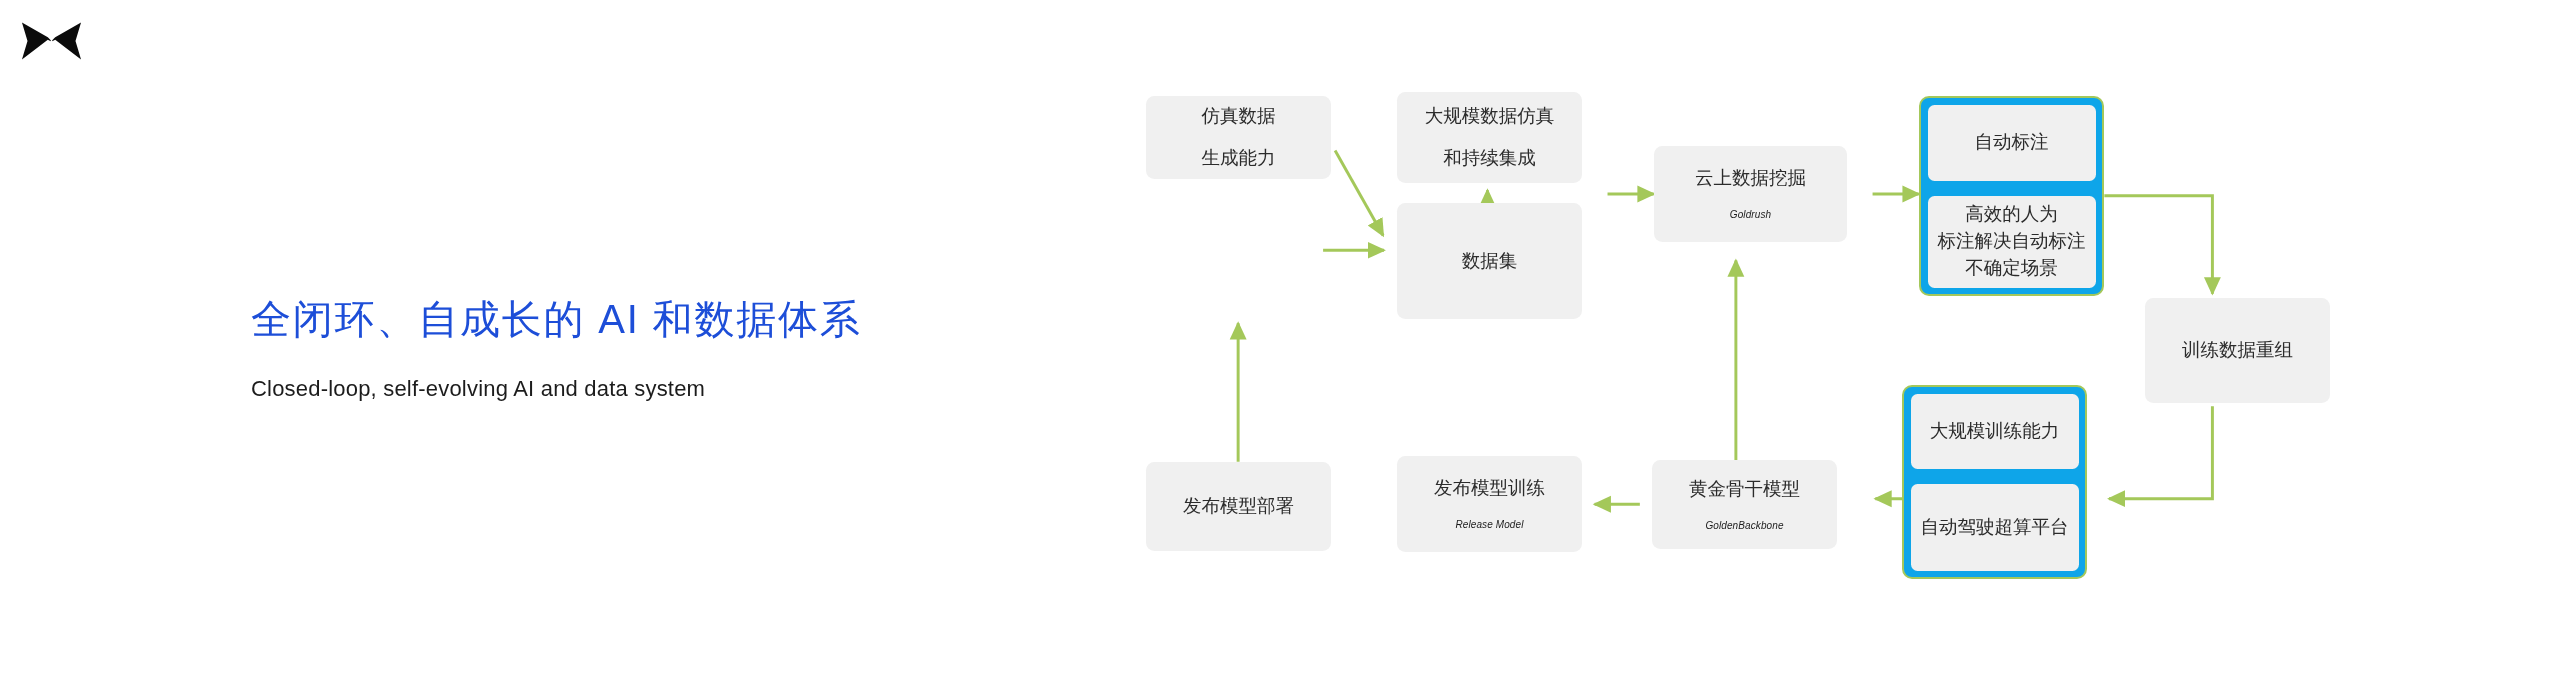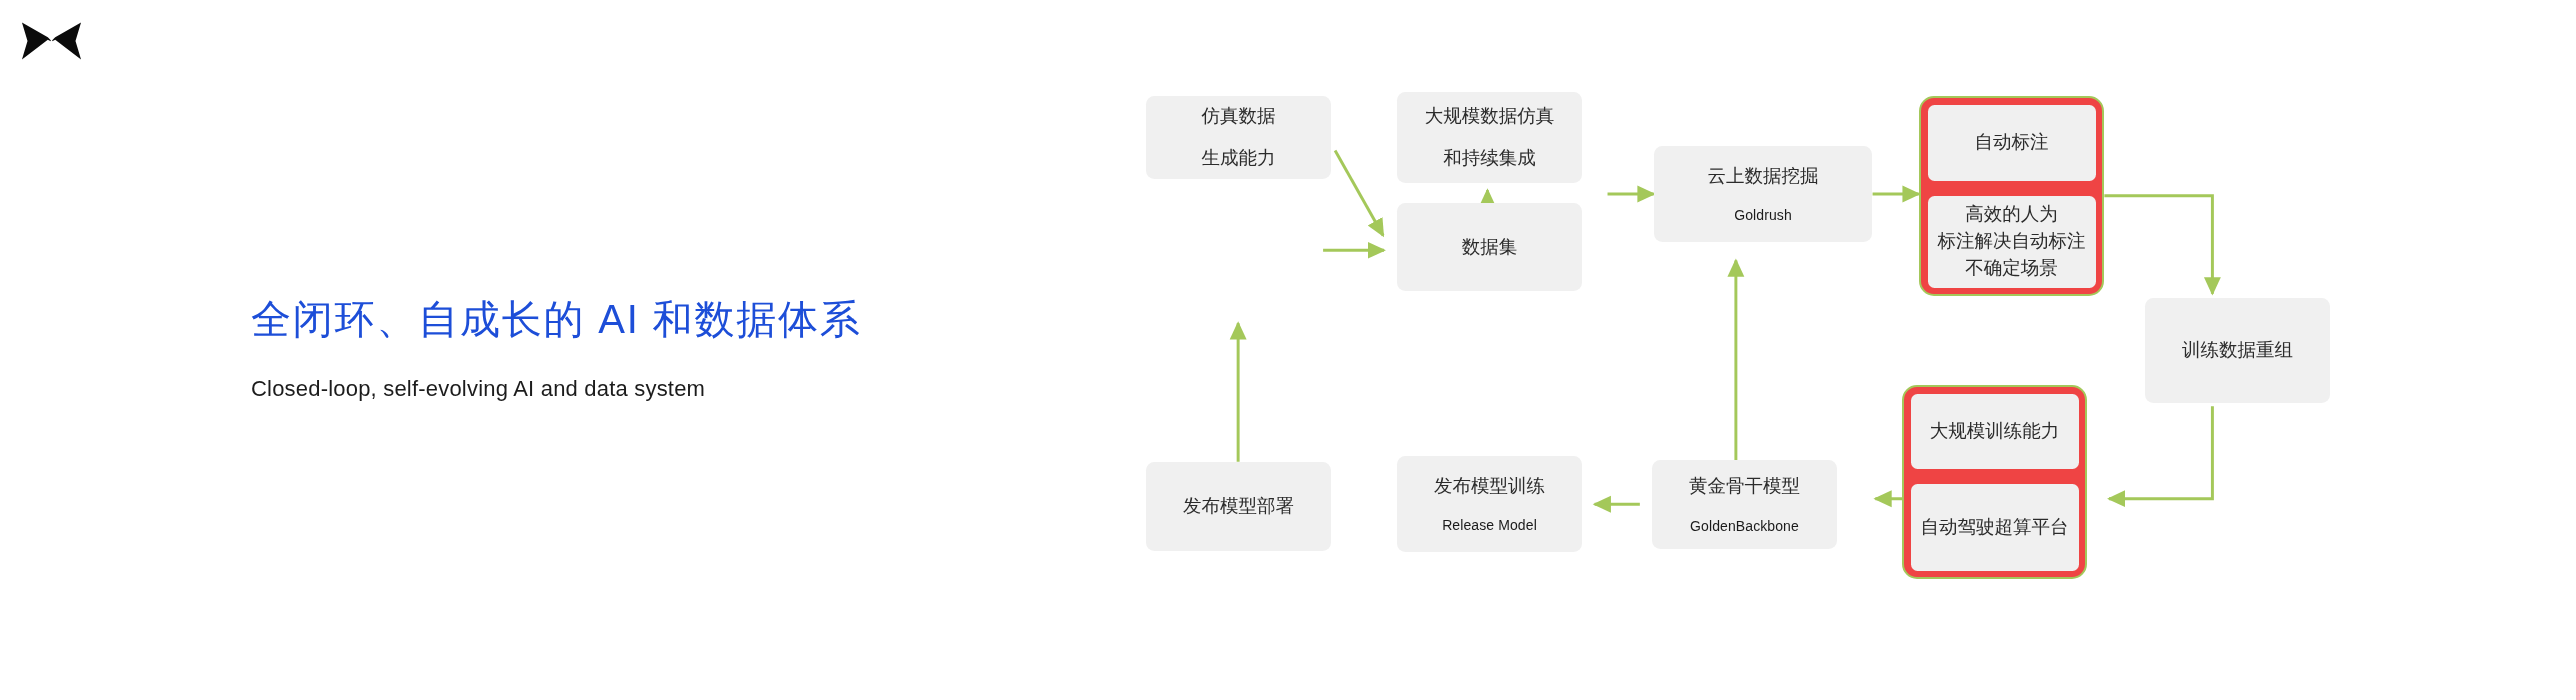--- a/index.html
+++ b/index.html
@@ -47,34 +47,35 @@
     justify-content: center;
     text-align: center;
     color: #2b2b2b;
     font-size: 18.5px;
     line-height: 1.45;
     padding: 5.5px 7.4px;
     gap: 15px;
   }
   .node .cn { white-space: nowrap; }
   .node .en {
-    font-size: 14px;
+    font-size: 10px;
     color: #1b1b1b;
     letter-spacing: 0.1px;
     white-space: nowrap;
     margin-top: 0.9px;
+    font-style: italic;
   }
   .node.two-line .cn { white-space: nowrap; }
 
   
   .group-box {
     position: absolute;
     border: 2.4px solid #a4c85a;
-    border-radius: 15px;
-    background: #ef4444;
+    border-radius: 10px;
+    background: #0ea5e9;
     padding: 6.5px;
     display: flex;
     flex-direction: column;
     gap: 15px;
   }
   .group-box .sub {
     background: #f0f0f0;
     border-radius: 6.5px;
     display: flex;
     flex-direction: column;
@@ -147,25 +148,25 @@
       <span class="cn">仿真数据</span>
       <span class="cn">生成能力</span>
     </div>
 
 
     <div class="node two-line" style="left:1397px; top:92px; width:185px; height:91px;">
       <span class="cn">大规模数据仿真</span>
       <span class="cn">和持续集成</span>
     </div>
 
-    <div class="node" style="left:1397px; top:203px; width:185px; height:88px;">
+    <div class="node" style="left:1397px; top:203px; width:185px; height:116px;">
       <span class="cn">数据集</span>
     </div>
 
-    <div class="node" style="left:1654px; top:146px; width:218px; height:96px;">
+    <div class="node" style="left:1654px; top:146px; width:193px; height:96px;">
       <span class="cn">云上数据挖掘</span>
       <span class="en">Goldrush</span>
     </div>
 
     <div class="group-box" style="left:1919px; top:96px; width:185px; height:200px;">
       <div class="sub" style="height:81px;">
         <span class="cn">自动标注</span>
       </div>
       <div class="sub" style="height:98px;">
         <span class="cn">高效的人为</span>

